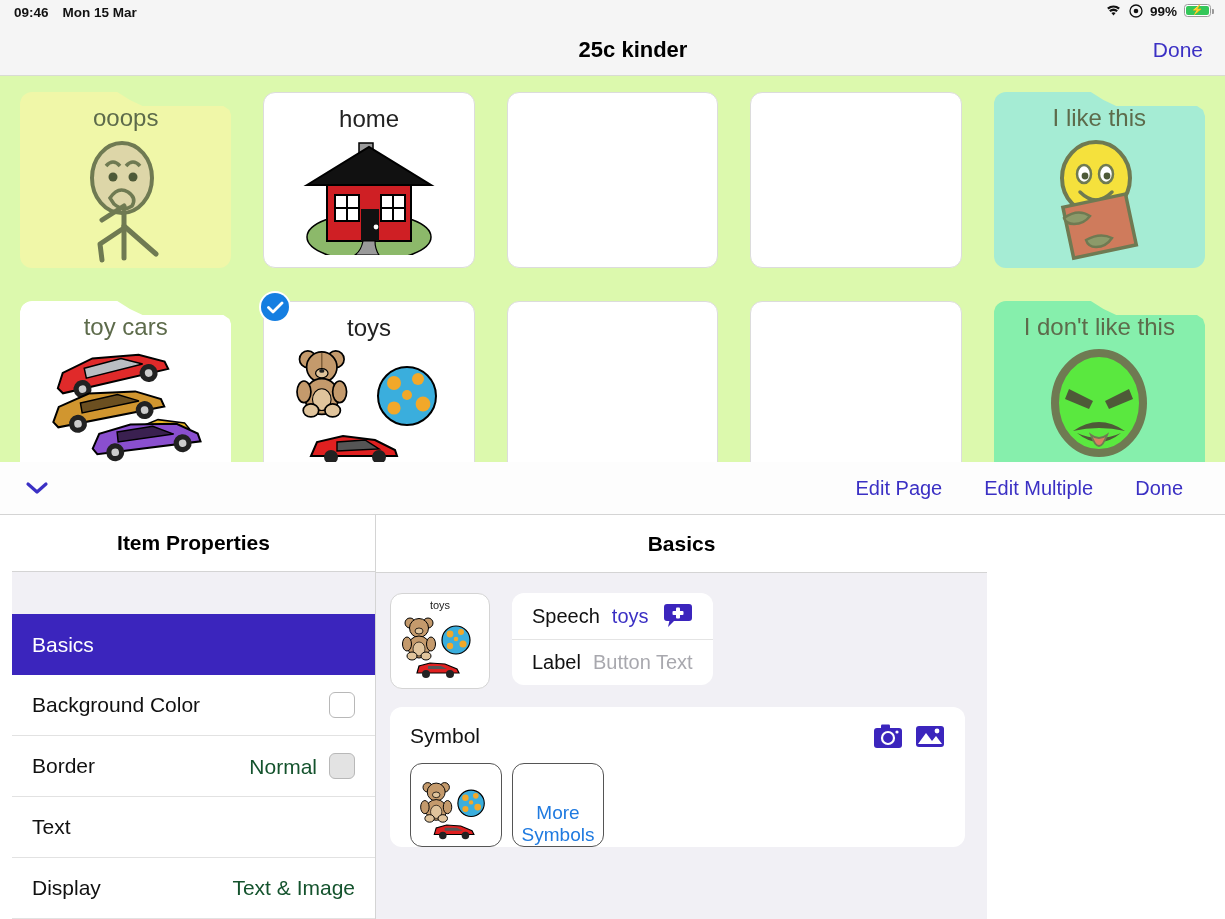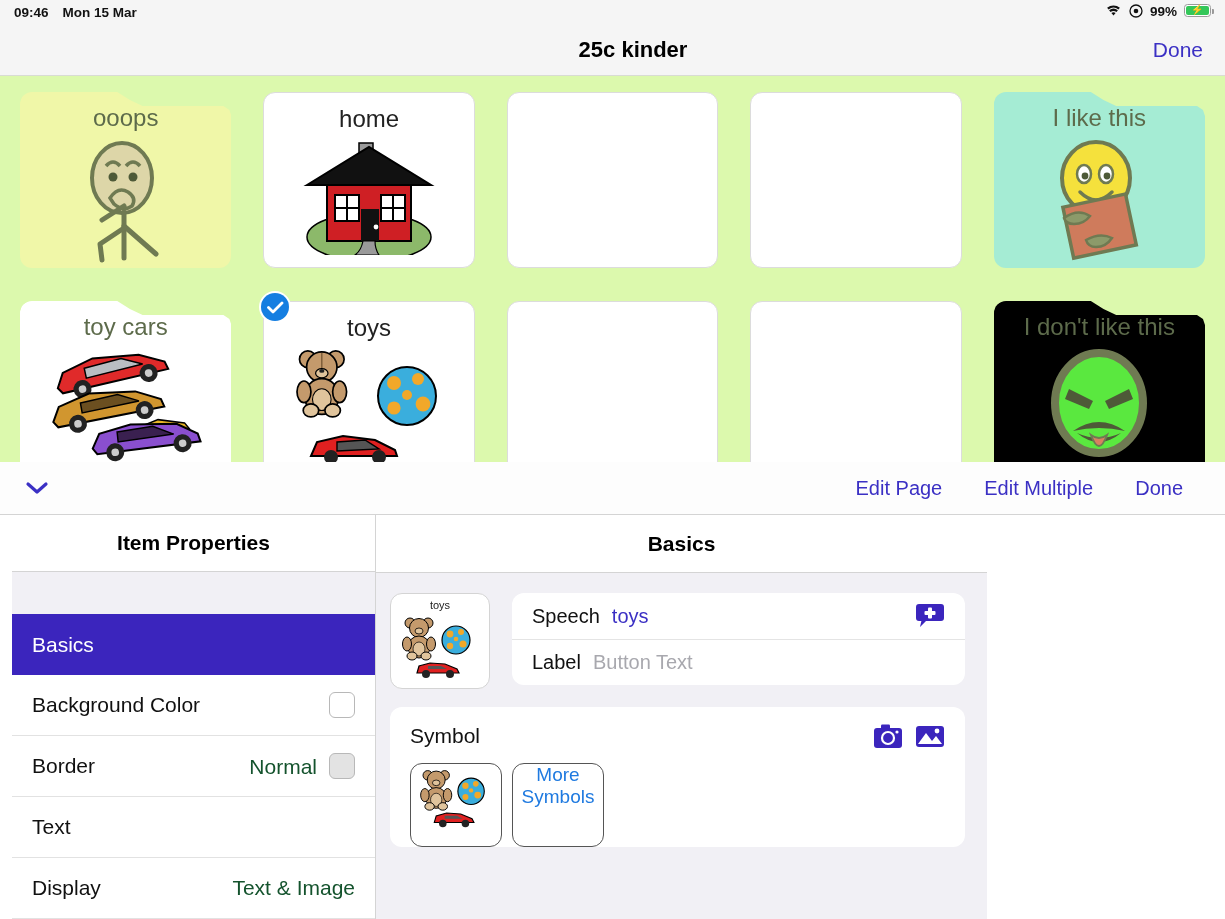--- a/index.html
+++ b/index.html
@@ -147,42 +147,42 @@
   .right-head span { font-size:21px; font-weight:bold; color:#000; }
   .right-body { flex:1; padding:20px 22px 0 14px; overflow:hidden; }
 
   .basics-row { display:flex; align-items:flex-start; gap:22px; }
   .thumb {
     width:100px; height:96px; background:#fff; border:1px solid #d4d4d4;
     border-radius:12px; display:flex; flex-direction:column; align-items:center;
     padding-top:6px; flex:none;
   }
   .thumb-label { font-size:11px; color:#222; line-height:1; }
-  .fields { flex:1; display:flex; flex-direction:column; gap:12px; }
+  .fields { flex:1; display:flex; flex-direction:row; gap:12px; }
   .card { background:#fff; border-radius:12px; }
   .field-row { display:flex; align-items:center; height:46px; padding:0 20px; position:relative; }
   .field-row + .field-row { border-top:1px solid #e4e4e4; }
   .field-key { font-size:20px; color:#111; font-weight:normal; }
   .field-val { font-size:20px; color:#3b30c4; margin-left:12px; }
   .field-val.muted { color:#a8a8ae; }
   .field-val.grey { color:#6d6d72; }
   .row-action { margin-left:auto; font-size:20px; color:#3b30c4;
                 background:none; border:none; cursor:pointer;
                 font-family:"Liberation Sans", sans-serif; }
   .bubble-add { margin-left:auto; display:flex; }
 
   .symbol-card { margin-top:18px; background:#fff; border-radius:12px; padding:16px 20px 0 20px; }
   .symbol-head { display:flex; align-items:center; }
   .symbol-title { font-size:21px; color:#111; }
   .symbol-icons { margin-left:auto; display:flex; gap:12px; }
   .sym-ico-btn { background:none; border:none; cursor:pointer; padding:0; display:flex; }
   .symbol-choices { display:flex; gap:10px; margin-top:14px; }
   .sym-choice {
     width:92px; height:84px; border:1.5px solid #555; border-radius:12px;
-    background:#fff; display:flex; align-items:flex-start; justify-content:center;
+    background:#fff; display:flex; align-items:flex-end; justify-content:center;
     overflow:hidden; cursor:pointer;
   }
   .more-symbols { font-size:19px; color:#1f7ae0; text-align:center; line-height:1.15; }
 </style>
 </head>
 <body>
 
 <div class="statusbar">
   <div class="status-left">
     <span>09:46</span>
@@ -361,21 +361,21 @@
           </div>
         </div>
       </div>
       <div class="cell-wrap">
         <div class="cell" style="background: rgb(255, 255, 255);"></div>
       </div>
       <div class="cell-wrap">
         <div class="cell" style="background: rgb(255, 255, 255);"></div>
       </div>
       <div class="cell-wrap">
-        <div class="cell folder" style="background: #000000;">
+        <div class="cell folder" style="background: #86efac;">
           <div class="cell-label">I don't like this</div>
           <div class="cell-art">
             <svg width="120" height="118" viewBox="0 0 120 118">
       <ellipse cx="60" cy="58" rx="44" ry="50" fill="#5ae83f" stroke="#6f7a52" stroke-width="8"></ellipse>
       <path d="M30 44 L54 56 L50 64 L26 54 Z" fill="#4e5a38"></path>
       <path d="M90 44 L66 56 L70 64 L94 54 Z" fill="#4e5a38"></path>
       <path d="M34 86 q26 -18 52 0 q-26 -6 -52 0 z" fill="#4e5a38"></path>
       <path d="M38 88 q22 18 44 0 q-22 10 -44 0 z" fill="#4e5a38"></path>
       <path d="M52 90 q8 22 16 0 q-8 6 -16 0 z" fill="#d98060" stroke="#6f7a52" stroke-width="2"></path>
     </svg>

